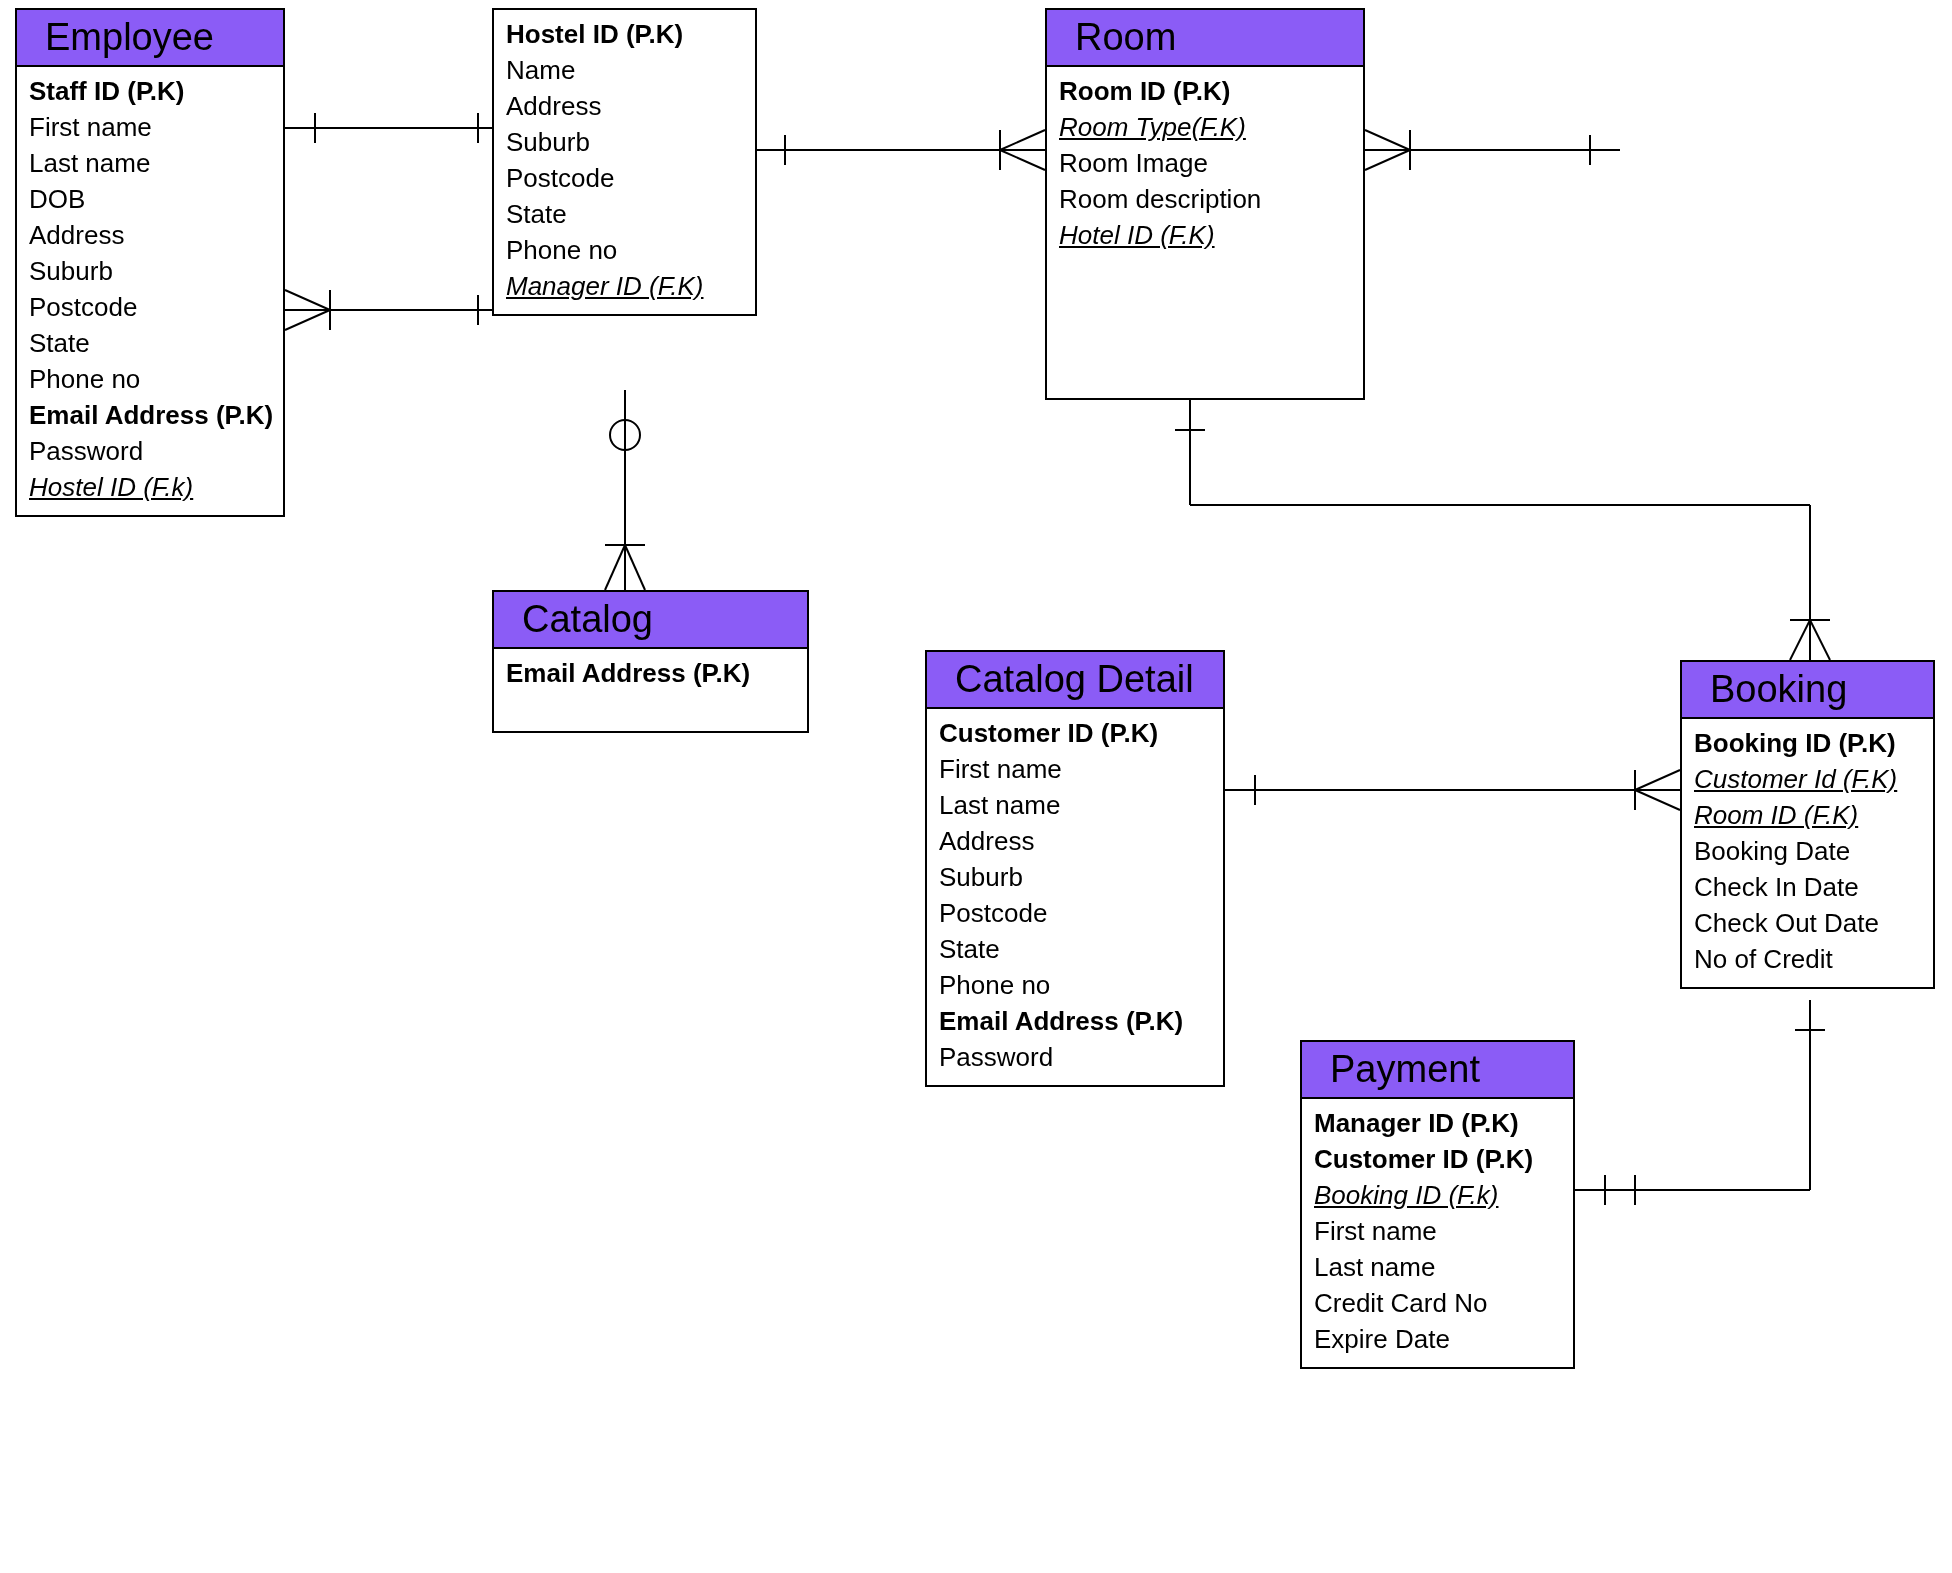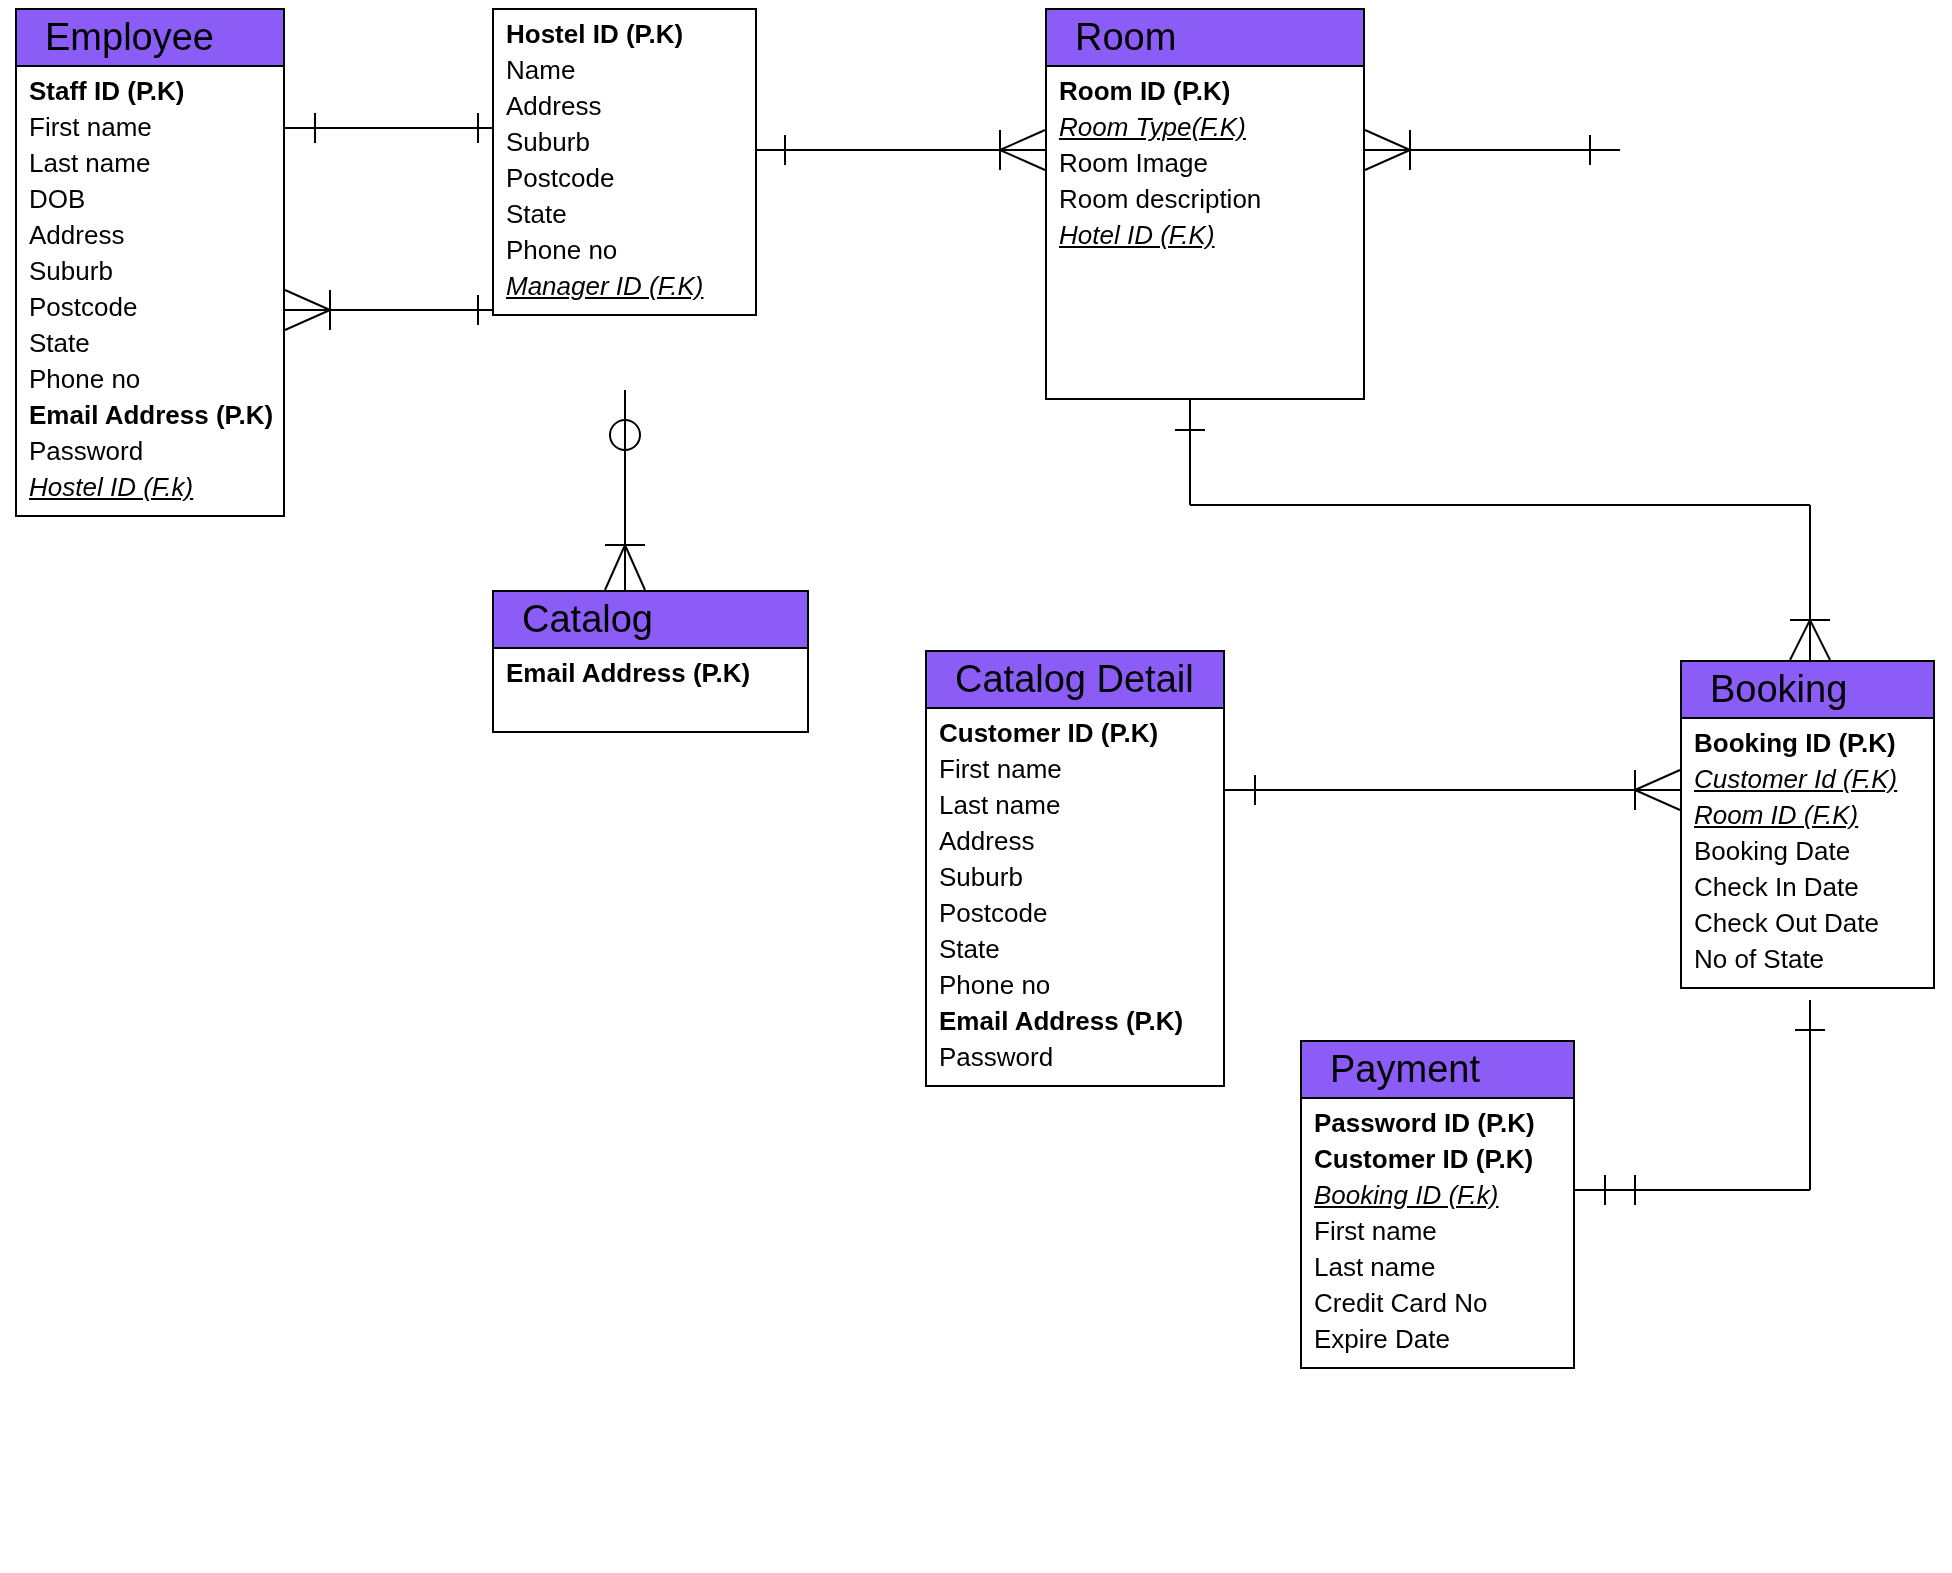--- a/index.html
+++ b/index.html
@@ -176,28 +176,28 @@
 
   <div class="entity" style="left:1680px; top:660px; width:255px;">
     <div class="title">Booking</div>
     <div class="body">
         <div class="attr pk">Booking ID (P.K)</div>
         <div class="attr fk">Customer Id (F.K)</div>
         <div class="attr fk">Room ID (F.K)</div>
         <div class="attr">Booking Date</div>
         <div class="attr">Check In Date</div>
         <div class="attr">Check Out Date</div>
-        <div class="attr">No of State</div>
+        <div class="attr">No of Credit</div>
       </div>
   </div>
 
   <div class="entity" style="left:1300px; top:1040px; width:275px;">
     <div class="title">Payment</div>
     <div class="body">
-        <div class="attr pk">Password ID (P.K)</div>
+        <div class="attr pk">Manager ID (P.K)</div>
         <div class="attr pk">Customer ID (P.K)</div>
         <div class="attr fk">Booking ID (F.k)</div>
         <div class="attr">First name</div>
         <div class="attr">Last name</div>
         <div class="attr">Credit Card No</div>
         <div class="attr">Expire Date</div>
       </div>
   </div>
 
 </div>

